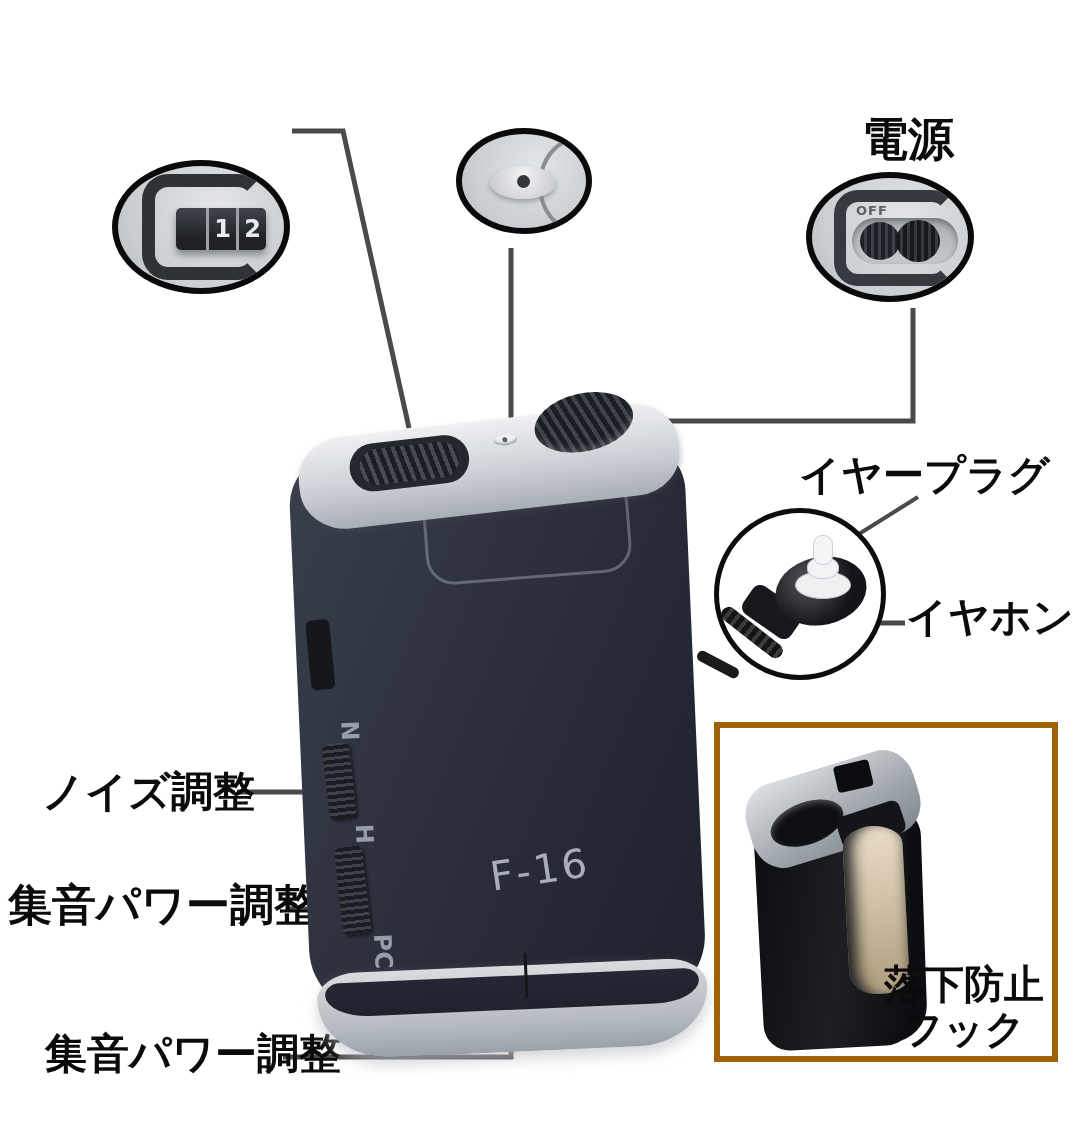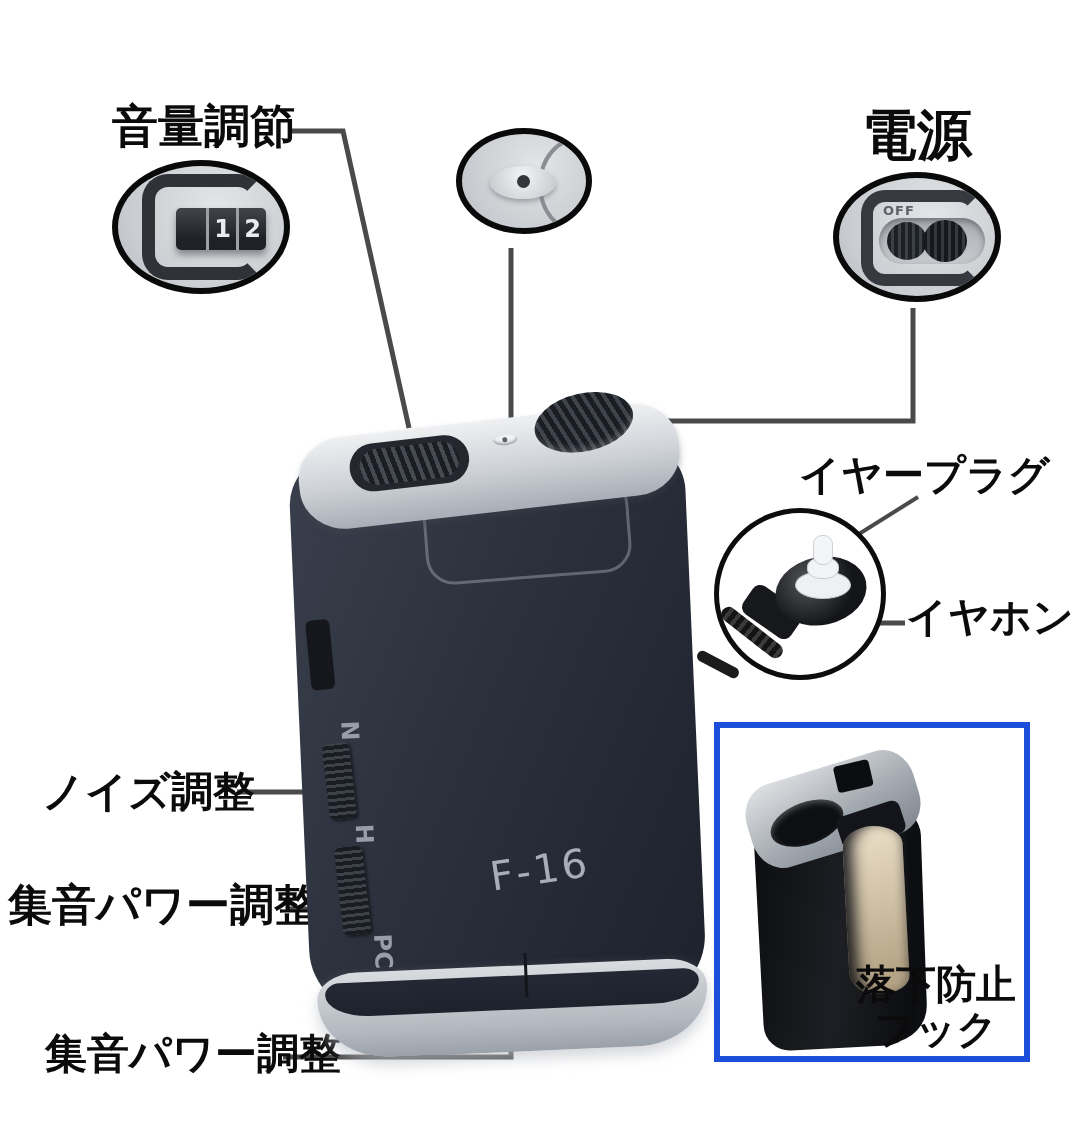--- a/index.html
+++ b/index.html
@@ -4,21 +4,21 @@
 <style>
   html,body { margin:0; padding:0; background:#ffffff; }
   .canvas { position:relative; width:1080px; height:1144px; background:#ffffff; overflow:hidden;
             font-family:"DejaVu Sans",sans-serif; }
   .canvas * { position:absolute; box-sizing:border-box; }
 
   
   .lbl { font-weight:900; color:#0b0b0b; line-height:1; white-space:nowrap; }
   #lbl-volume     { left:112px; top:103px; font-size:46px; }
   #lbl-mic        { left:447px; top:64px;  font-size:41px; }
-  #lbl-power      { left:862px; top:108px; font-size:55px; }
+  #lbl-power      { left:862px; top:116px; font-size:46px; }
   #lbl-earplug    { left:799px; top:455px; font-size:41px; }
   #lbl-earphone   { left:906px; top:597px; font-size:41px; }
   #lbl-noise      { left:42px;  top:771px; font-size:42px; }
   #lbl-soundpower { left:8px;   top:883px; font-size:44px; }
   #lbl-battery    { left:45px;  top:1033px;font-size:42px; }
 
   
   #lines { left:0; top:0; width:1080px; height:1144px; }
 
   
@@ -34,21 +34,21 @@
   #inset-volume .cell { position:static; width:30px; color:#e9ebee; font-size:24px; font-weight:bold;
            display:flex; align-items:center; justify-content:center; border-left:3px solid #9da0a5; }
 
   #inset-mic { left:456px; top:128px; width:136px; height:106px; }
   #inset-mic .bump { left:28px; top:32px; width:66px; height:33px; border-radius:50%;
            background:radial-gradient(circle at 50% 30%, #f3f4f5, #ccced2 80%);
            box-shadow:0 3px 5px rgba(120,124,130,.6); }
   #inset-mic .dot { left:55px; top:41px; width:13px; height:13px; border-radius:50%; background:#33363b; }
   #inset-mic .arc { right:-36px; top:2px; width:84px; height:98px; border:4px solid #8a8e94; border-radius:50%; }
 
-  #inset-power { left:833px; top:172px; width:168px; height:130px; }
+  #inset-power { left:806px; top:172px; width:168px; height:130px; }
   #inset-power .frame { left:22px; top:12px; width:122px; height:96px; border:12px solid #36393f;
            border-right-color:transparent; border-radius:24px; }
   #inset-power .pill { left:40px; top:40px; width:106px; height:46px; border-radius:23px;
            background:linear-gradient(180deg,#a9acb1,#c8cbce); box-shadow:inset 0 3px 6px rgba(60,63,68,.55); }
   #inset-power .knob1 { left:8px;  top:4px; width:40px; height:38px; border-radius:50%;
            background:repeating-linear-gradient(90deg,#1d2025 0 4px,#3c4048 4px 7px); }
   #inset-power .knob2 { left:44px; top:2px; width:44px; height:42px; border-radius:50%;
            background:repeating-linear-gradient(90deg,#16181d 0 4px,#34383f 4px 7px); }
   #inset-power .sw-txt { font-size:13px; font-weight:bold; color:#5d6066; letter-spacing:1px; }
   #inset-power .off { left:44px;  top:25px; }
@@ -107,21 +107,21 @@
            background:#f0f1f3; box-shadow:inset 0 -2px 3px rgba(140,144,150,.85); }
   #device .cap-mic-dot { left:9px; top:3px; width:5px; height:5px; border-radius:50%; background:#5d6167; }
   #device .cap-bottom { left:10px; top:546px; width:390px; height:86px;
            background:linear-gradient(180deg,#d9dcdf 0%,#b2b8bf 70%,#9ba1a9 100%);
            border-radius:40px 40px 72px 72px / 26px 26px 58px 58px;
            box-shadow:0 8px 14px rgba(186,190,196,.6); }
   #device .body-over-cap { left:18px; top:556px; width:374px; height:34px;
            background:linear-gradient(180deg,#242834,#1e222c); border-radius:20px 20px 60px 60px / 16px 16px 30px 30px; }
 
   
-  #inset-photo { left:714px; top:722px; width:316px; height:340px; border:6px solid #1d4ed8;
+  #inset-photo { left:714px; top:722px; width:344px; height:340px; border:6px solid #a16207;
            background:#ffffff; overflow:hidden; }
   #inset-photo .bk-edge { left:148px; top:80px; width:56px; height:234px; background:#0d0e11;
            border-radius:22px 32px 42px 22px; transform:rotate(-2deg); }
   #inset-photo .bk-body { left:38px; top:58px; width:152px; height:262px;
            background:linear-gradient(100deg,#0b0c0e 0%,#1d1f24 55%,#0a0b0d 100%);
            border-radius:26px 34px 30px 26px; transform:rotate(-3deg); }
   #inset-photo .bk-cap { left:26px; top:38px; width:174px; height:86px; transform:rotate(-17deg);
            background:linear-gradient(165deg,#e2e4e6 0%,#a2a8af 58%,#7e848c 100%);
            border-radius:30px / 34px; }
   #inset-photo .bk-sq   { left:98px; top:4px; width:36px; height:27px; background:#0c0d10;
@@ -147,21 +147,20 @@
     <polyline points="511,248 511,437" stroke-width="5"></polyline>
     <polyline points="913,308 913,421 637,421" stroke-width="5"></polyline>
     <polyline points="918,497 835,549" stroke-width="4"></polyline>
     <polyline points="843,623 905,623" stroke-width="5"></polyline>
     <polyline points="237,792 322,792" stroke-width="5"></polyline>
     <polyline points="286,909 326,909" stroke-width="5"></polyline>
     <polyline points="283,1057 511,1057 511,1011" stroke-width="5"></polyline>
     <polyline points="866,902 949,964" stroke-width="4"></polyline>
   </svg>
 
-  <div class="lbl" id="lbl-volume">音量調節</div>
   <div class="lbl" id="lbl-power">電源</div>
   <div class="lbl" id="lbl-earplug">イヤープラグ</div>
   <div class="lbl" id="lbl-noise">ノイズ調整</div>
   <div class="lbl" id="lbl-earphone">イヤホン</div>
   <div class="lbl" id="lbl-soundpower">集音パワー調整</div>
   <div class="lbl" id="lbl-battery">集音パワー調整</div>
 
   <div class="inset" id="inset-volume">
     <div class="frame"></div>
     <div class="wheel">

